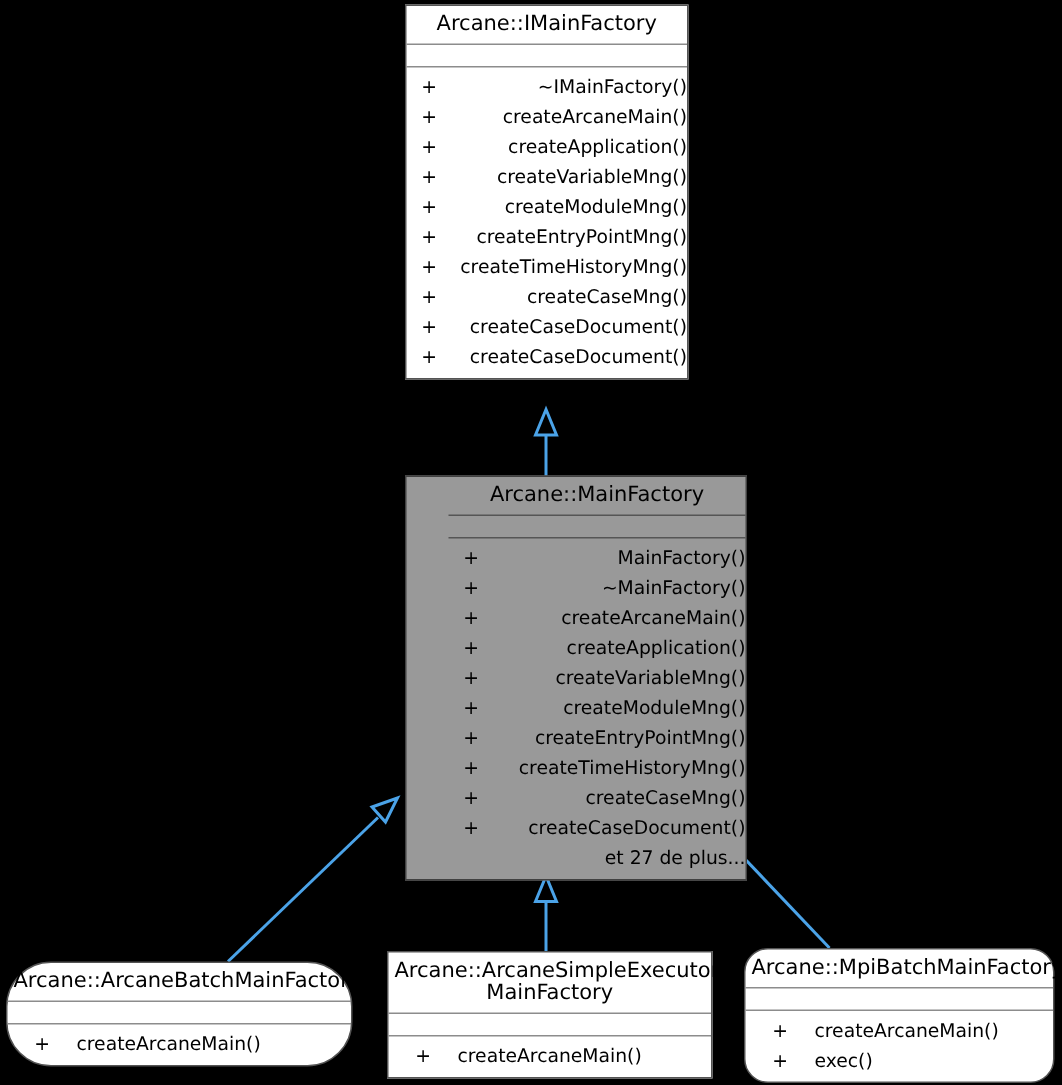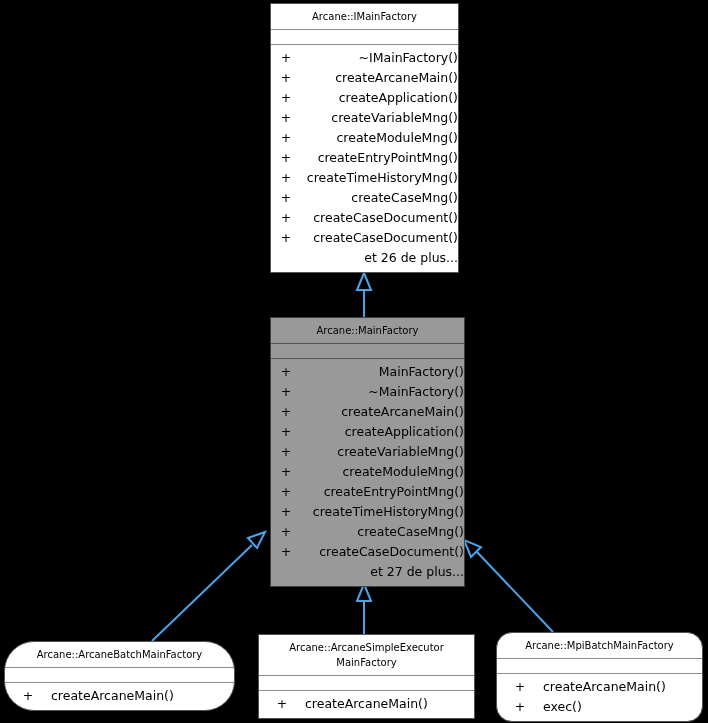--- a/index.html
+++ b/index.html
@@ -37,21 +37,21 @@
     background: #ffffff;
     z-index: 5;
   }
   .uml-box.filled {
     background: #999999;
     border: 1px solid #414141;
   }
 
   .uml-title {
     text-align: center;
-    font-size: 10px;
+    font-size: 14px;
     color: #000000;
     padding: 5px 4px 5px 4px;
     line-height: 15px;
     border-bottom: 1px solid #8c8c8c;
     white-space: pre-line;
   }
   .uml-box.filled .uml-title {
     border-bottom: 1px solid #555555;
   }
 
@@ -94,21 +94,21 @@
   }
   .uml-box.leaf .op-name {
     text-align: left;
   }
 
   
   #box-imainfactory {
     left: 270px; top: 3px; width: 189px;
   }
   #box-mainfactory {
-    left: 270px; top: 317px; width: 195px;
+    left: 270px; top: 317px; width: 228px; padding-left: 28px;
   }
   #box-arcanebatch {
     left: 4px; top: 641px; width: 231px; border-radius: 30px;
   }
   #box-simpleexecutor {
     left: 258px; top: 634px; width: 217px;
   }
   #box-mpibatch {
     left: 496px; top: 632px; width: 207px; border-radius: 16px;
   }
@@ -178,24 +178,20 @@
         <span class="op-name">createCaseMng()</span>
       </div>
       <div class="op-row">
         <span class="op-vis">+</span>
         <span class="op-name">createCaseDocument()</span>
       </div>
       <div class="op-row">
         <span class="op-vis">+</span>
         <span class="op-name">createCaseDocument()</span>
       </div>
-      <div class="op-row">
-        <span class="op-vis"></span>
-        <span class="op-name">et 26 de plus...</span>
-      </div>
     </div>
   </div>
 
   <div class="uml-box filled" id="box-mainfactory">
     <div class="uml-title">Arcane::MainFactory</div>
     <div class="uml-attrs"></div>
     <div class="uml-ops">
       <div class="op-row">
         <span class="op-vis">+</span>
         <span class="op-name">MainFactory()</span>

